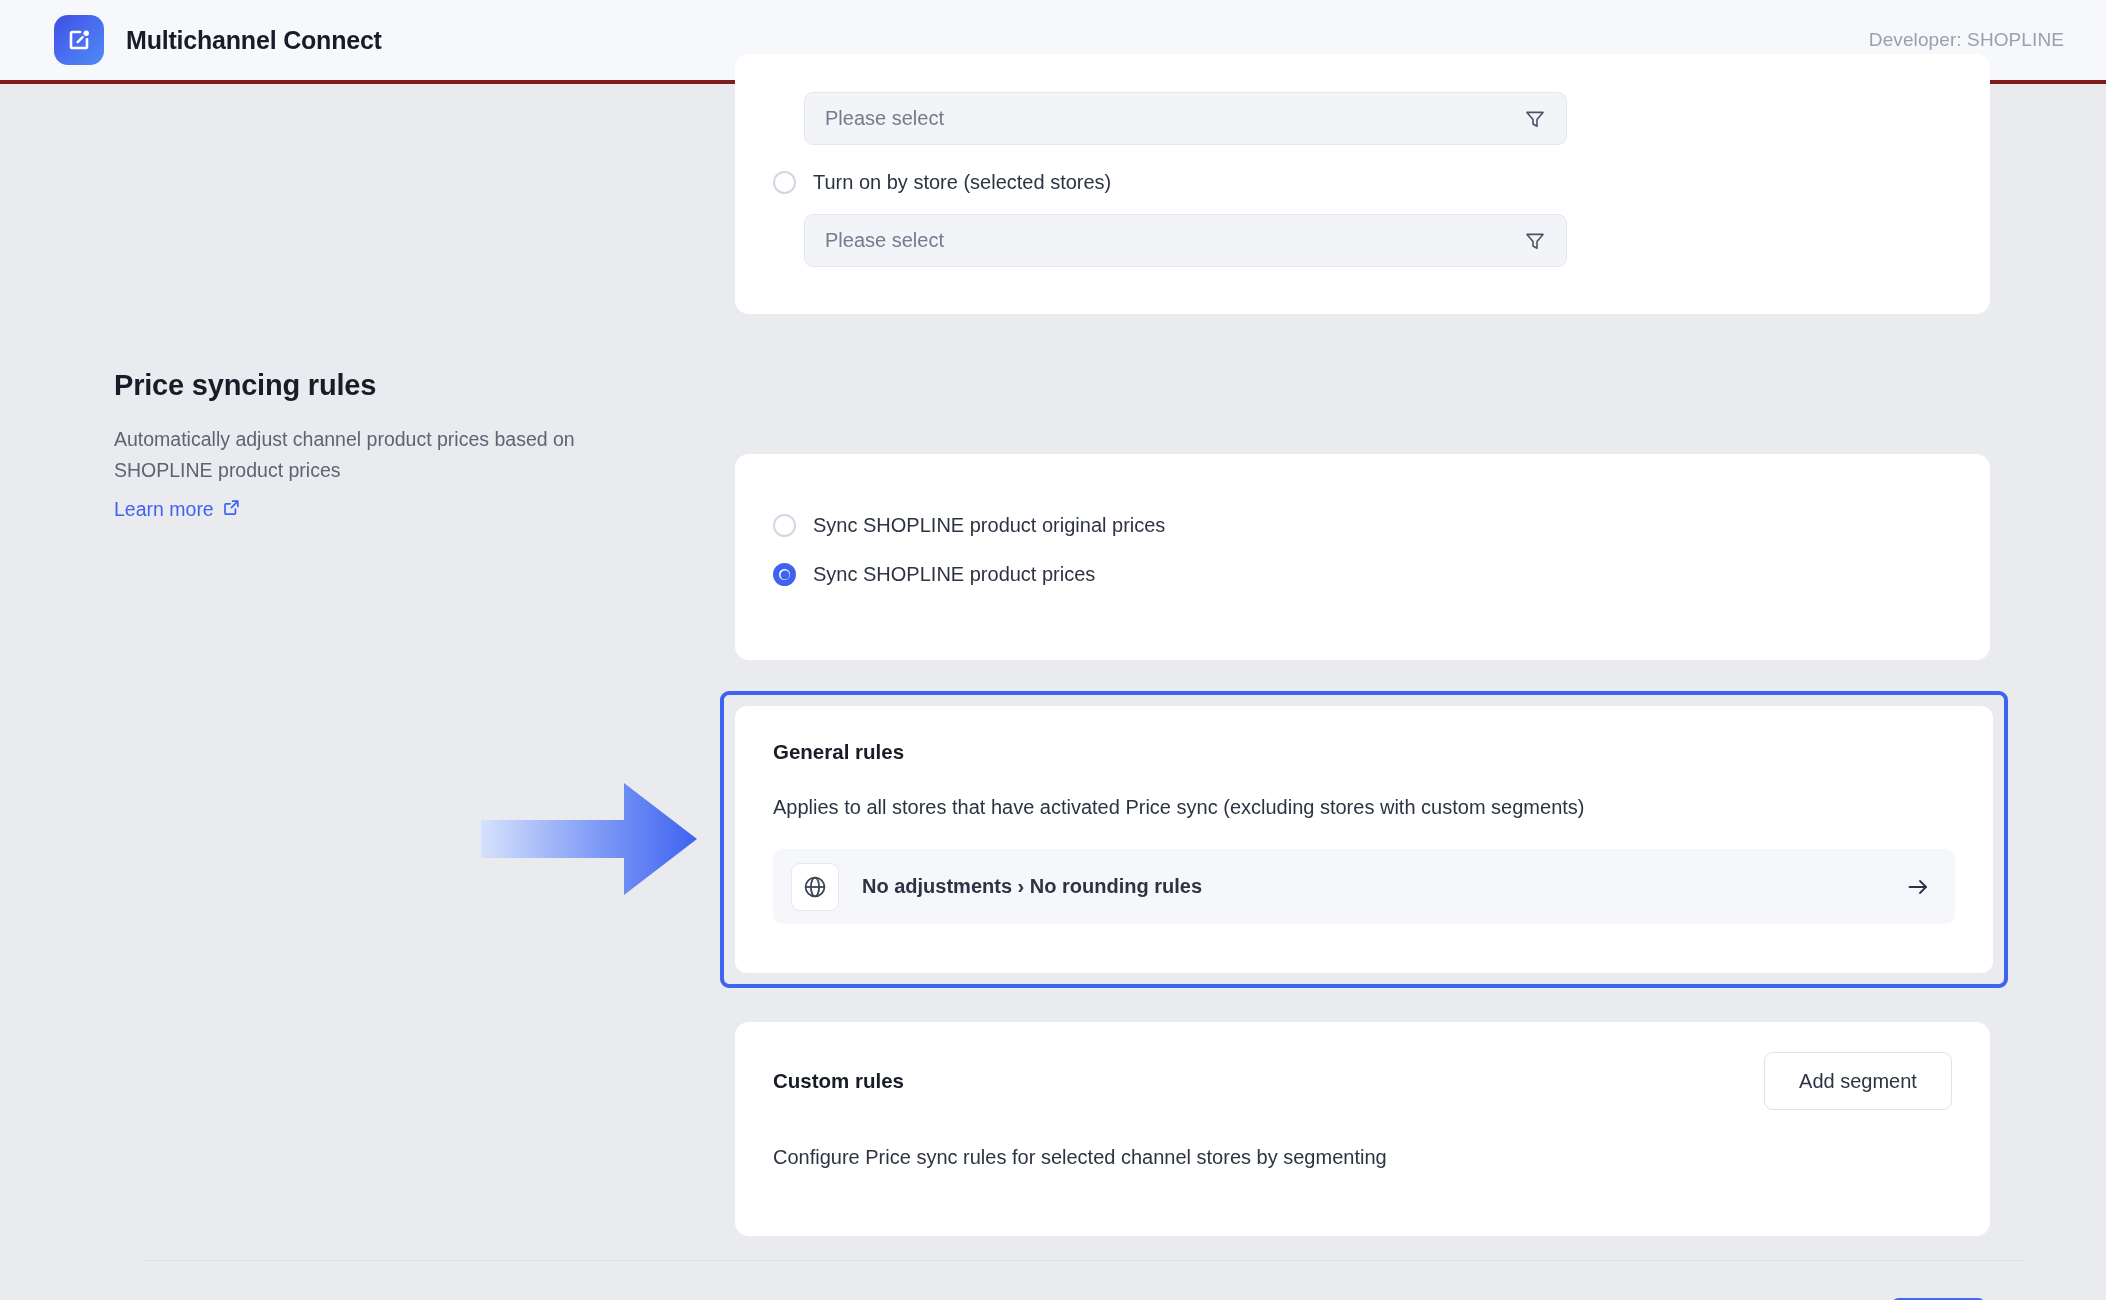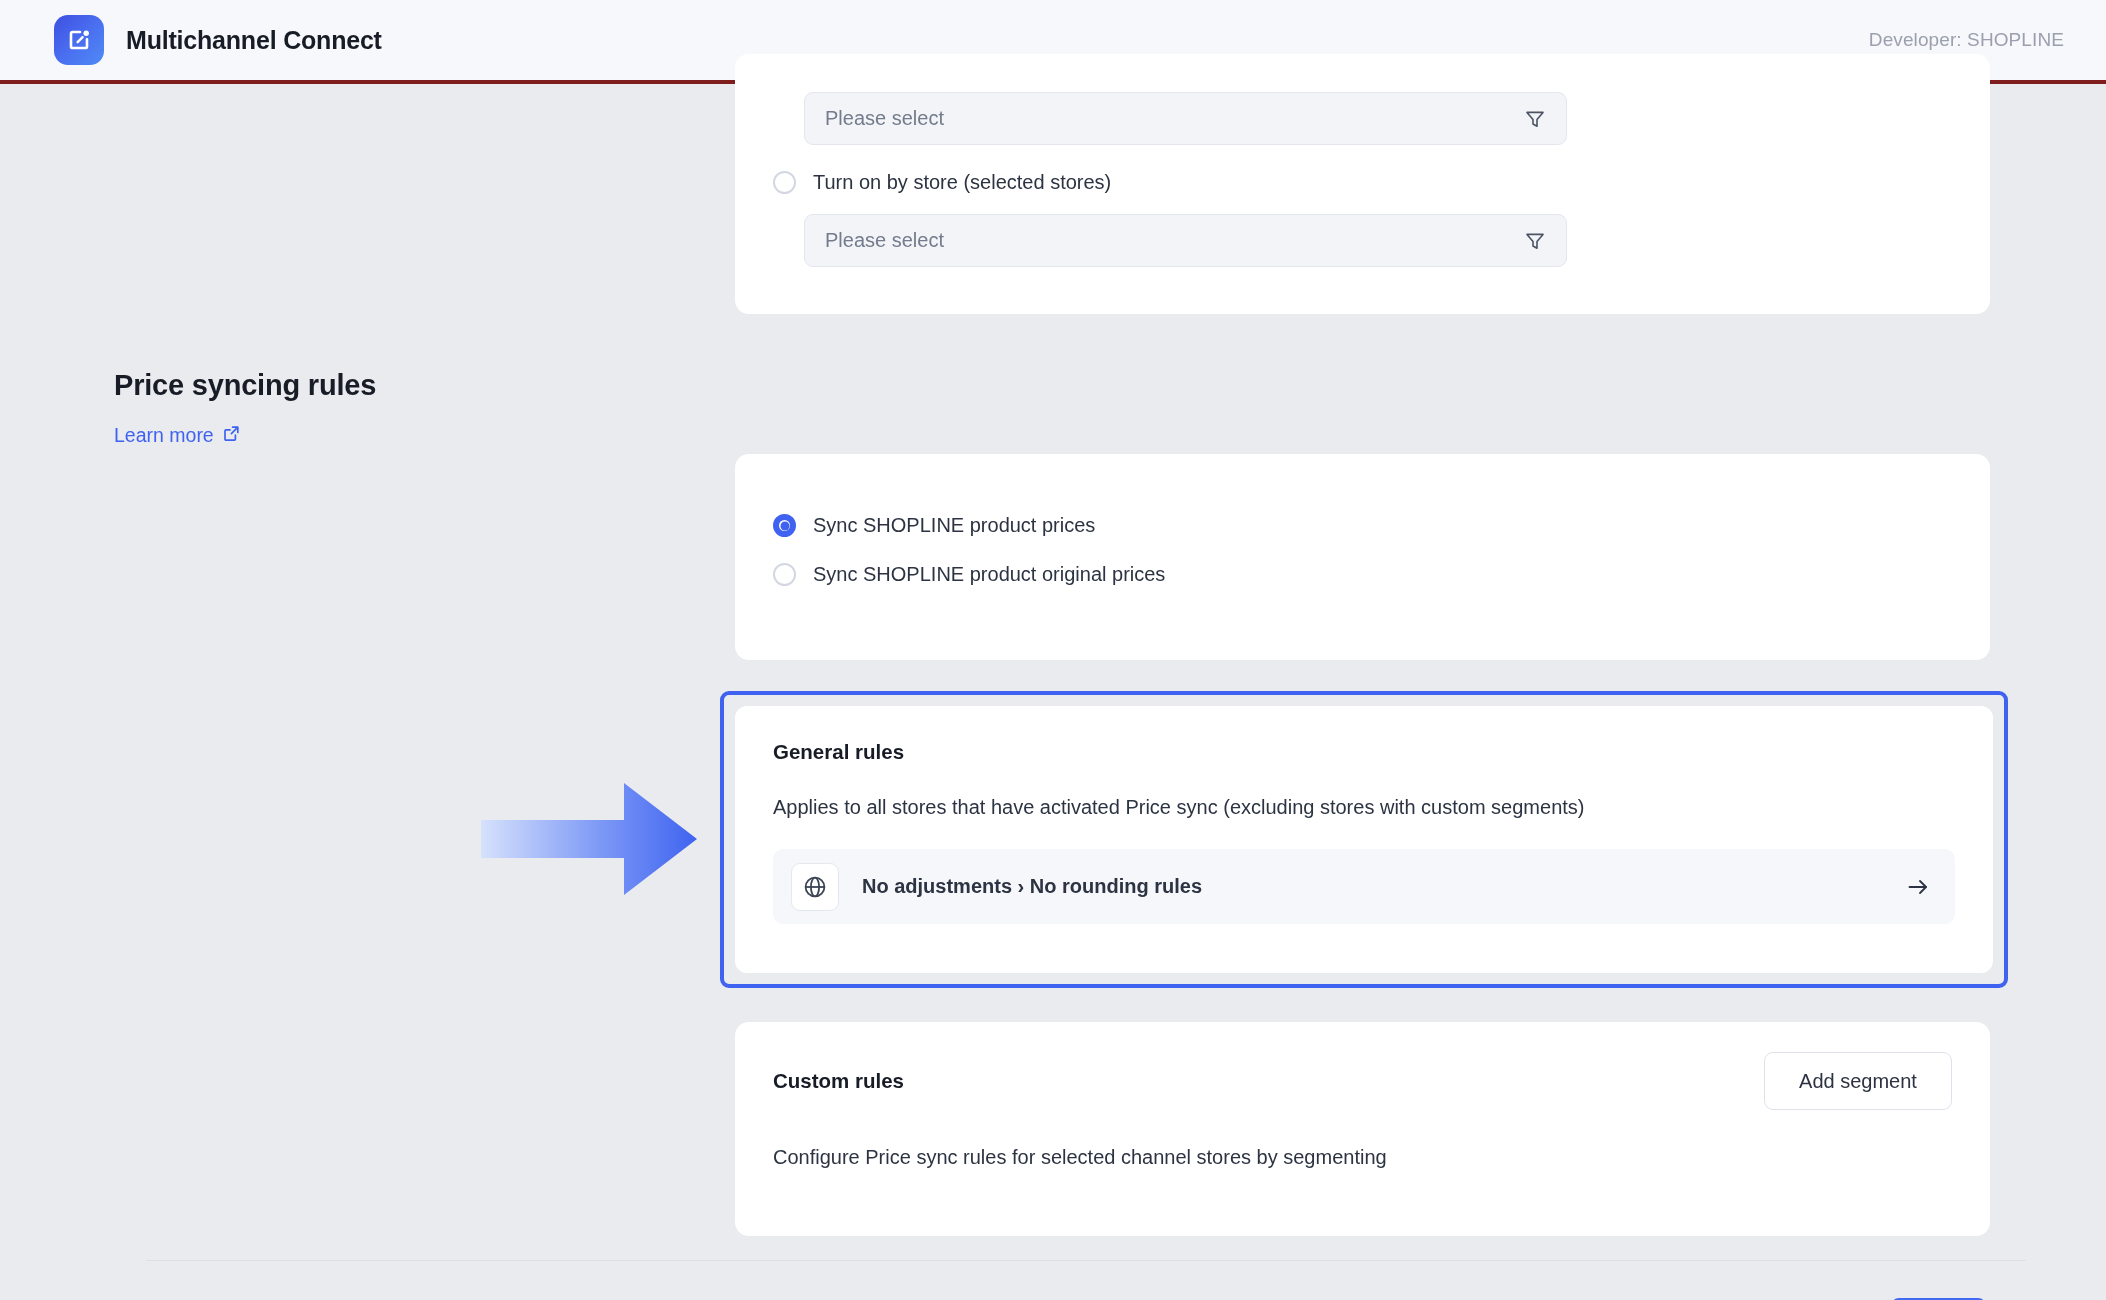--- a/index.html
+++ b/index.html
@@ -354,42 +354,43 @@
       <span class="select-icon">
         <svg width="22" height="22" viewBox="0 0 22 22" fill="none">
           <path d="M3 4.4H19L13 11.5V18.2L9 16V11.5L3 4.4Z" stroke="#4b5364" stroke-width="1.6" stroke-linejoin="round"></path>
         </svg>
       </span>
     </div>
   </div>
 
   <div class="left-col">
     <div class="left-title">Price syncing rules</div>
+    <div class="left-desc">Automatically adjust channel product prices based on SHOPLINE product prices</div>
     <a class="learn-more">
       <span>Learn more</span>
       <span>
         <svg width="17" height="17" viewBox="0 0 17 17" fill="none">
           <path d="M9.6 2.2H14.8V7.4" stroke="#3f63f0" stroke-width="1.7" stroke-linecap="round" stroke-linejoin="round"></path>
           <path d="M14.3 2.7L8.4 8.6" stroke="#3f63f0" stroke-width="1.7" stroke-linecap="round"></path>
           <path d="M12.4 10.2V14.3C12.4 14.8 12 15.2 11.5 15.2H2.9C2.4 15.2 2 14.8 2 14.3V5.7C2 5.2 2.4 4.8 2.9 4.8H7.1" stroke="#3f63f0" stroke-width="1.7" stroke-linecap="round" stroke-linejoin="round"></path>
         </svg>
       </span>
     </a>
   </div>
 
   <div class="card card-sync">
 
     <div class="radio-row">
+      <span class="radio"></span>
+      <span class="radio-label">Sync SHOPLINE product original prices</span>
+    </div>
+
+    <div class="radio-row">
       <span class="radio checked"></span>
       <span class="radio-label">Sync SHOPLINE product prices</span>
-    </div>
-
-    <div class="radio-row">
-      <span class="radio"></span>
-      <span class="radio-label">Sync SHOPLINE product original prices</span>
     </div>
   </div>
 
   <div class="highlight-frame">
     <div class="card-general">
       <div class="card-heading">General rules</div>
       <div class="general-desc">Applies to all stores that have activated Price sync (excluding stores with custom segments)</div>
 
       <div class="rule-row">
         <span class="rule-icon-box">

